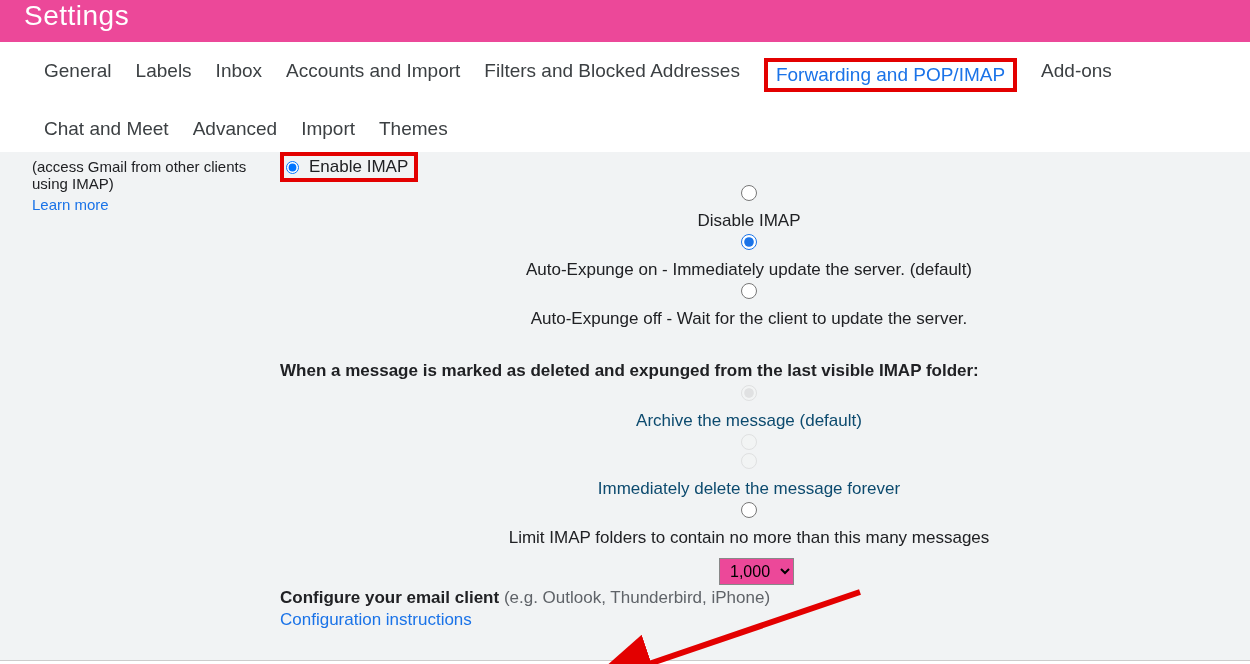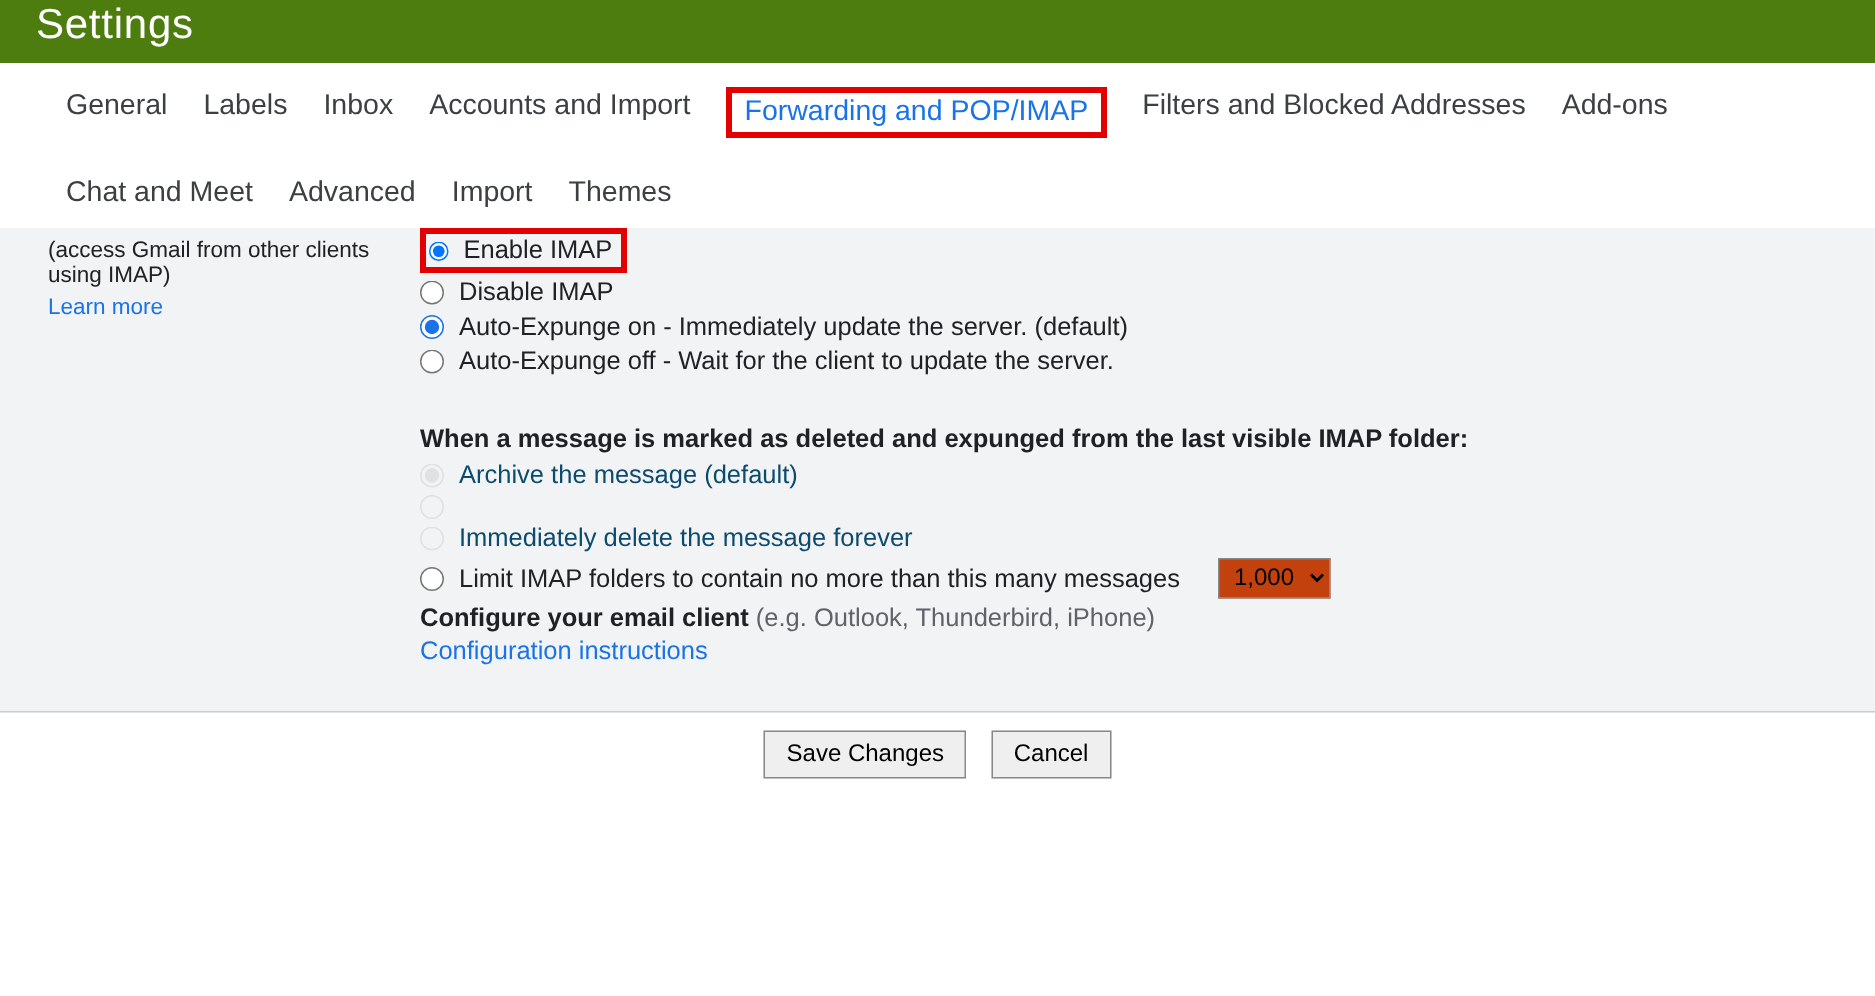--- a/index.html
+++ b/index.html
@@ -8,21 +8,21 @@
       box-sizing: border-box;
     }
     body {
       font-family: Arial, Helvetica, sans-serif;
       font-size: 16px;
       color: #202124;
       background: #fff;
       width: 1250px;
     }
     .header-bar {
-      background: #4d7c0f;
+      background: #ec4899;
       color: #fff;
       padding: 0 24px 10px 24px;
       height: 42px;
     }
     .header-bar h1 {
       font-size: 28px;
       font-weight: 400;
       letter-spacing: 0.5px;
     }
     .tabs {
@@ -71,20 +71,21 @@
     }
     .right-col {
       flex: 1;
       font-size: 17px;
     }
     .radio-line {
       display: flex;
       align-items: center;
       gap: 10px;
       margin: 3px 0;
+      flex-direction: column;
     }
     .radio-line input[type="radio"] {
       width: 16px;
       height: 16px;
       accent-color: #1a73e8;
       cursor: pointer;
     }
     .radio-line label {
       cursor: pointer;
     }
@@ -104,21 +105,21 @@
       opacity: 0.5;
       accent-color: #888;
     }
     .disabled-radio label {
       color: #0c4a6e;
     }
     select {
       font-size: 16px;
       padding: 3px 6px;
       border: 1px solid #888;
-      background: #c2410c;
+      background: #ec4899;
       cursor: pointer;
       margin-left: 15px;
     }
     .config-line {
     }
     .config-line .bold {
       font-weight: 700;
     }
     .config-line .greytext {
       color: #5f6368;
@@ -154,22 +155,22 @@
 
 <div class="header-bar">
   <h1>Settings</h1>
 </div>
 
 <div class="tabs" id="tabs-container">
     <span class="tab">General</span>
     <span class="tab">Labels</span>
     <span class="tab">Inbox</span>
     <span class="tab">Accounts and Import</span>
+    <span class="tab">Filters and Blocked Addresses</span>
     <span class="tab active">Forwarding and POP/IMAP</span>
-    <span class="tab">Filters and Blocked Addresses</span>
     <span class="tab">Add-ons</span>
     <span class="tab">Chat and Meet</span>
     <span class="tab">Advanced</span>
     <span class="tab">Import</span>
     <span class="tab">Themes</span>
   </div>
 
 <div class="content-area">
   <div class="content-inner">
     <div class="row">

